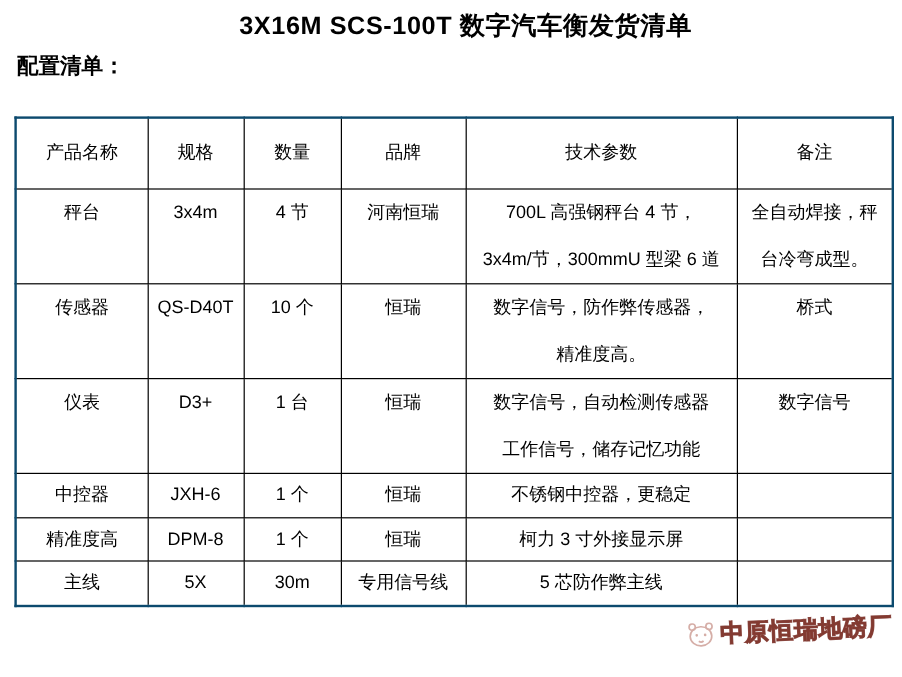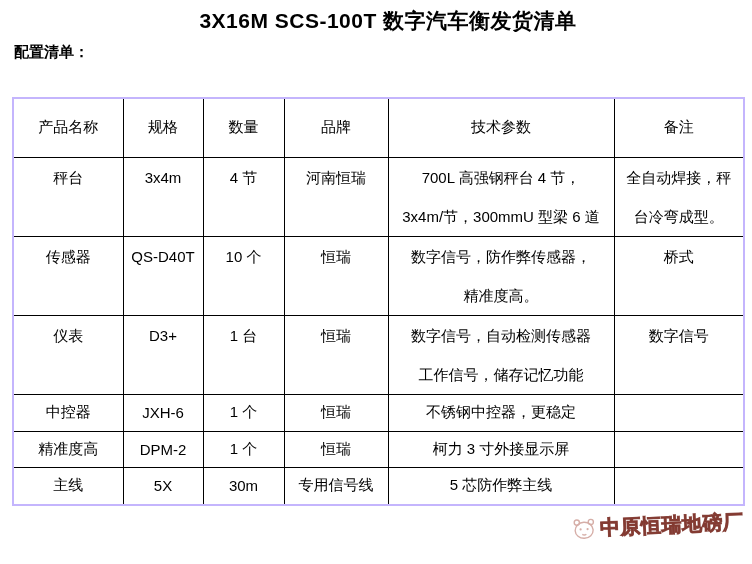--- a/index.html
+++ b/index.html
@@ -27,31 +27,31 @@
     font-size: 21px;
     font-weight: 700;
     letter-spacing: 0.5px;
     white-space: nowrap;
     margin-left: 12px;
   }
   .doc-subtitle {
     position: absolute;
     top: 43px;
     left: 14px;
-    font-size: 15px;
+    font-size: 18px;
     font-weight: 700;
   }
   table.spec-table {
     position: absolute;
     top: 97px;
     left: 12px;
     width: 731px;
     border-collapse: collapse;
     table-layout: fixed;
-    border: 2px solid #c4b5fd;
+    border: 2px solid #0c4a6e;
   }
   table.spec-table td, table.spec-table th {
     border: 1px solid #000;
     text-align: center;
     font-size: 15px;
     font-weight: 500;
     padding: 0;
     white-space: pre-line;
     overflow: hidden;
   }
@@ -165,21 +165,21 @@
         <td>中控器</td>
         <td>JXH-6</td>
         <td>1 个</td>
         <td>恒瑞</td>
         <td>不锈钢中控器，更稳定</td>
         <td></td>
       </tr>
 
       <tr class="single r5">
         <td>精准度高</td>
-        <td>DPM-2</td>
+        <td>DPM-8</td>
         <td>1 个</td>
         <td>恒瑞</td>
         <td>柯力 3 寸外接显示屏</td>
         <td></td>
       </tr>
 
       <tr class="single r6">
         <td>主线</td>
         <td>5X</td>
         <td>30m</td>

